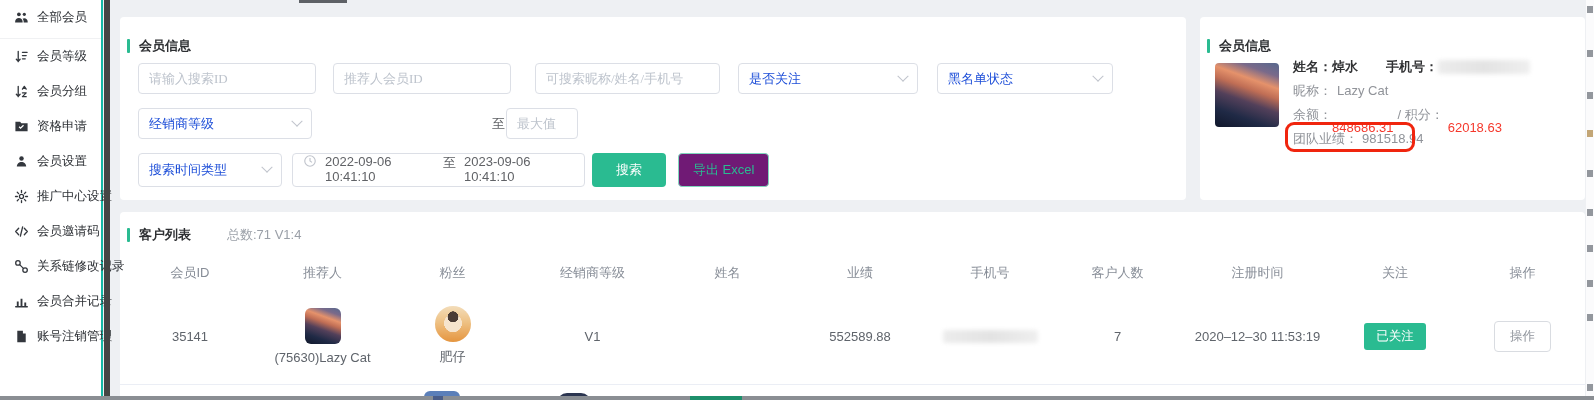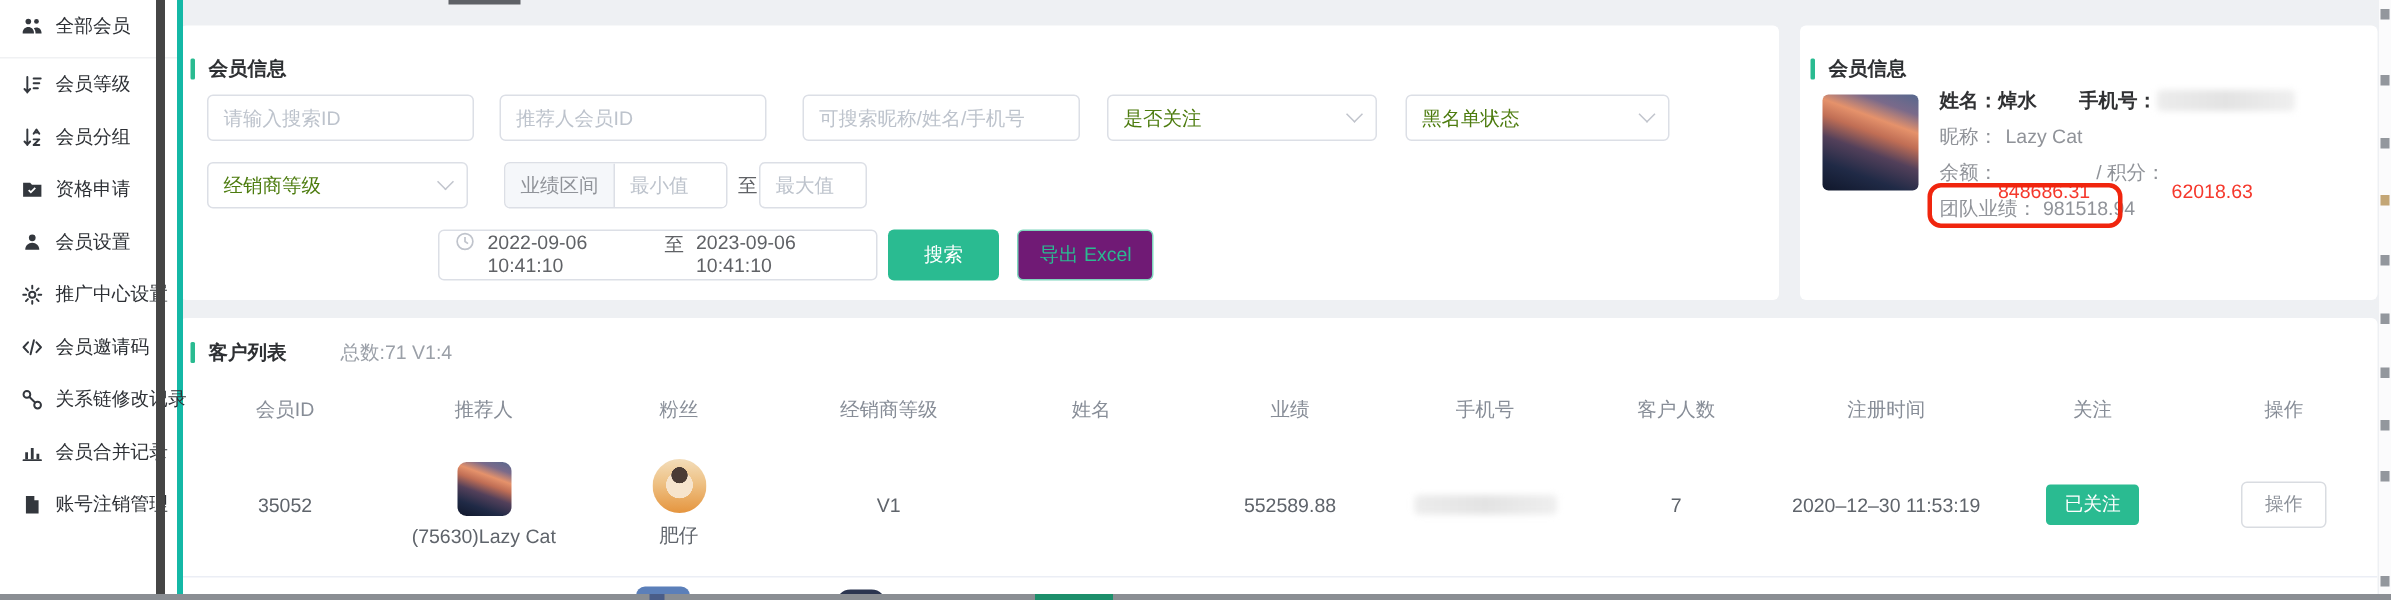--- a/index.html
+++ b/index.html
@@ -1,43 +1,43 @@
 <!DOCTYPE html>
 <html><head>
 <meta charset="utf-8">
 <style>
   * { margin:0; padding:0; box-sizing:border-box; }
   html,body { width:1594px; height:400px; overflow:hidden; }
   body { font-family:"Liberation Sans","DejaVu Sans",sans-serif; background:#eef0f3; position:relative; font-size:13px; color:#303133; }
 
   
-  .sidebar { position:absolute; left:0; top:0; width:122px; height:400px; background:#fff; border-right:4px solid #14b8a6; z-index:2; }
+  .sidebar { position:absolute; left:0; top:0; width:103px; height:400px; background:#fff; border-right:2px solid #14b8a6; z-index:2; }
   .side-item { display:flex; align-items:center; gap:8px; padding:9px 0 9px 14px; cursor:pointer; }
   .side-item:first-child { border-bottom:1px solid #f0f1f3; padding-bottom:12px; }
   .side-item .lbl { font-size:12.5px; color:#2d3035; white-space:nowrap; }
   .icn { width:15px; height:15px; flex:0 0 15px; display:inline-flex; }
   .icn svg { width:15px; height:15px; stroke:#33373d; fill:none; stroke-width:1.4; stroke-linecap:round; stroke-linejoin:round; }
   .icn svg .f { fill:#33373d; stroke:none; }
   .side-scrollbar { position:absolute; left:104px; top:0; width:6px; height:400px; background:#454545; z-index:3; }
 
   
   .card { position:absolute; background:#fff; border-radius:4px; }
   .card-search   { left:120px; top:17px;  width:1066px; height:183px; }
   .card-member   { left:1200px; top:17px; width:385px;  height:183px; }
   .card-list     { left:120px; top:212px; width:1465px; height:188px; overflow:hidden; }
 
   .sec-title { display:flex; align-items:center; gap:9px; }
   .accent-bar { width:3px; height:14px; background:#2abb91; border-radius:1px; }
   .sec-title b { font-size:13px; color:#2e3033; }
 
   
   .f-abs { position:absolute; height:31px; }
-  .inp, .sel { width:100%; height:31px; border:1px solid #dcdfe6; border-radius:4px; background:#fff; padding:0 10px; font-size:13px; color:#606266; font-family:Liberation Sans, sans-serif; }
+  .inp, .sel { width:100%; height:31px; border:1px solid #dcdfe6; border-radius:4px; background:#fff; padding:0 10px; font-size:13px; color:#606266; font-family:Liberation Serif, serif; }
   .inp::placeholder { color:#bdc3cc; }
-  .sel { display:flex; align-items:center; justify-content:space-between; color:#4d7c0f; cursor:pointer; }
+  .sel { display:flex; align-items:center; justify-content:space-between; color:#1d4ed8; cursor:pointer; }
   .chev { width:8px; height:8px; border-right:1.4px solid #c0c4cc; border-bottom:1.4px solid #c0c4cc; transform:rotate(45deg) translate(-2px,-2px); }
   .range-group { display:flex; height:31px; border:1px solid #dcdfe6; border-radius:4px; overflow:hidden; }
   .range-label { background:#f5f7fa; color:#909399; display:flex; align-items:center; padding:0 10px; border-right:1px solid #dcdfe6; white-space:nowrap; }
   .range-group input { border:none; outline:none; width:100%; padding:0 10px; font-size:13px; font-family:inherit; }
   .range-group input::placeholder { color:#bdc3cc; }
   .to-label { position:absolute; color:#606266; line-height:31px; }
   .date-box { display:flex; align-items:flex-start; gap:8px; height:34px; border:1px solid #dcdfe6; border-radius:4px; padding:0 10px; color:#606266; background:#fff; }
   .clock svg { width:14px; height:14px; stroke:#c0c4cc; fill:none; stroke-width:1.3; }
   .btn-primary { height:34px; background:#2abb91; color:#fff; border:none; border-radius:4px; font-size:13px; padding:0 24px; cursor:pointer; font-family:inherit; }
   .btn-outline { height:34px; background:#701a75; color:#2abb91; border:1px solid #7fd6bd; border-radius:4px; font-size:13px; padding:0 14px; cursor:pointer; font-family:inherit; }
@@ -191,27 +191,27 @@
   </div>
   <div class="f-abs sel" style="left:817px;top:46px;width:176px;">
     <span>黑名单状态</span>
     <span class="chev"></span>
   </div>
 
   <div class="f-abs sel" style="left:18px;top:91px;width:174px;">
     <span>经销商等级</span>
     <span class="chev"></span>
   </div>
-  <div class="f-abs range-group" style="left:216px;top:91px;width:149px;">
-    <span class="range-label">业绩区间</span>
-    <input placeholder="最小值" style="">
-  </div>
   <span class="to-label" style="left:372px;top:91px;">至</span>
   <div class="f-abs" style="left:386px;top:91px;width:72px;"><input class="inp" placeholder="最大值" style=""></div>
 
+  <div class="f-abs sel" style="left:18px;top:136px;width:144px;height:34px;">
+    <span>搜索时间类型</span>
+    <span class="chev"></span>
+  </div>
   <div class="f-abs date-box" style="left:172px;top:136px;width:293px;">
     <span class="clock"><svg viewBox="0 0 16 16">
           <circle cx="8" cy="8" r="6"></circle>
           <path d="M8 4.5V8l2.3 1.6"></path>
         </svg></span>
     <span>2022-09-06 10:41:10</span>
     <span>至</span>
     <span>2023-09-06 10:41:10</span>
   </div>
   <button class="btn-primary" style="position:absolute;left:472px;top:136px;">搜索</button>
@@ -266,21 +266,21 @@
     <div>姓名</div>
     <div>业绩</div>
     <div>手机号</div>
     <div>客户人数</div>
     <div>注册时间</div>
     <div>关注</div>
     <div>操作</div>
   </div>
 
   <div class="tgrid trow">
-    <div>35052</div>
+    <div>35141</div>
     <div class="cell-person">
       <span class="row-avatar avatar-mountain"></span>
       <span>(75630)Lazy Cat</span>
     </div>
     <div class="cell-person">
       <span class="fan-avatar"></span>
       <span>肥仔</span>
     </div>
     <div>V1</div>
     <div></div>

